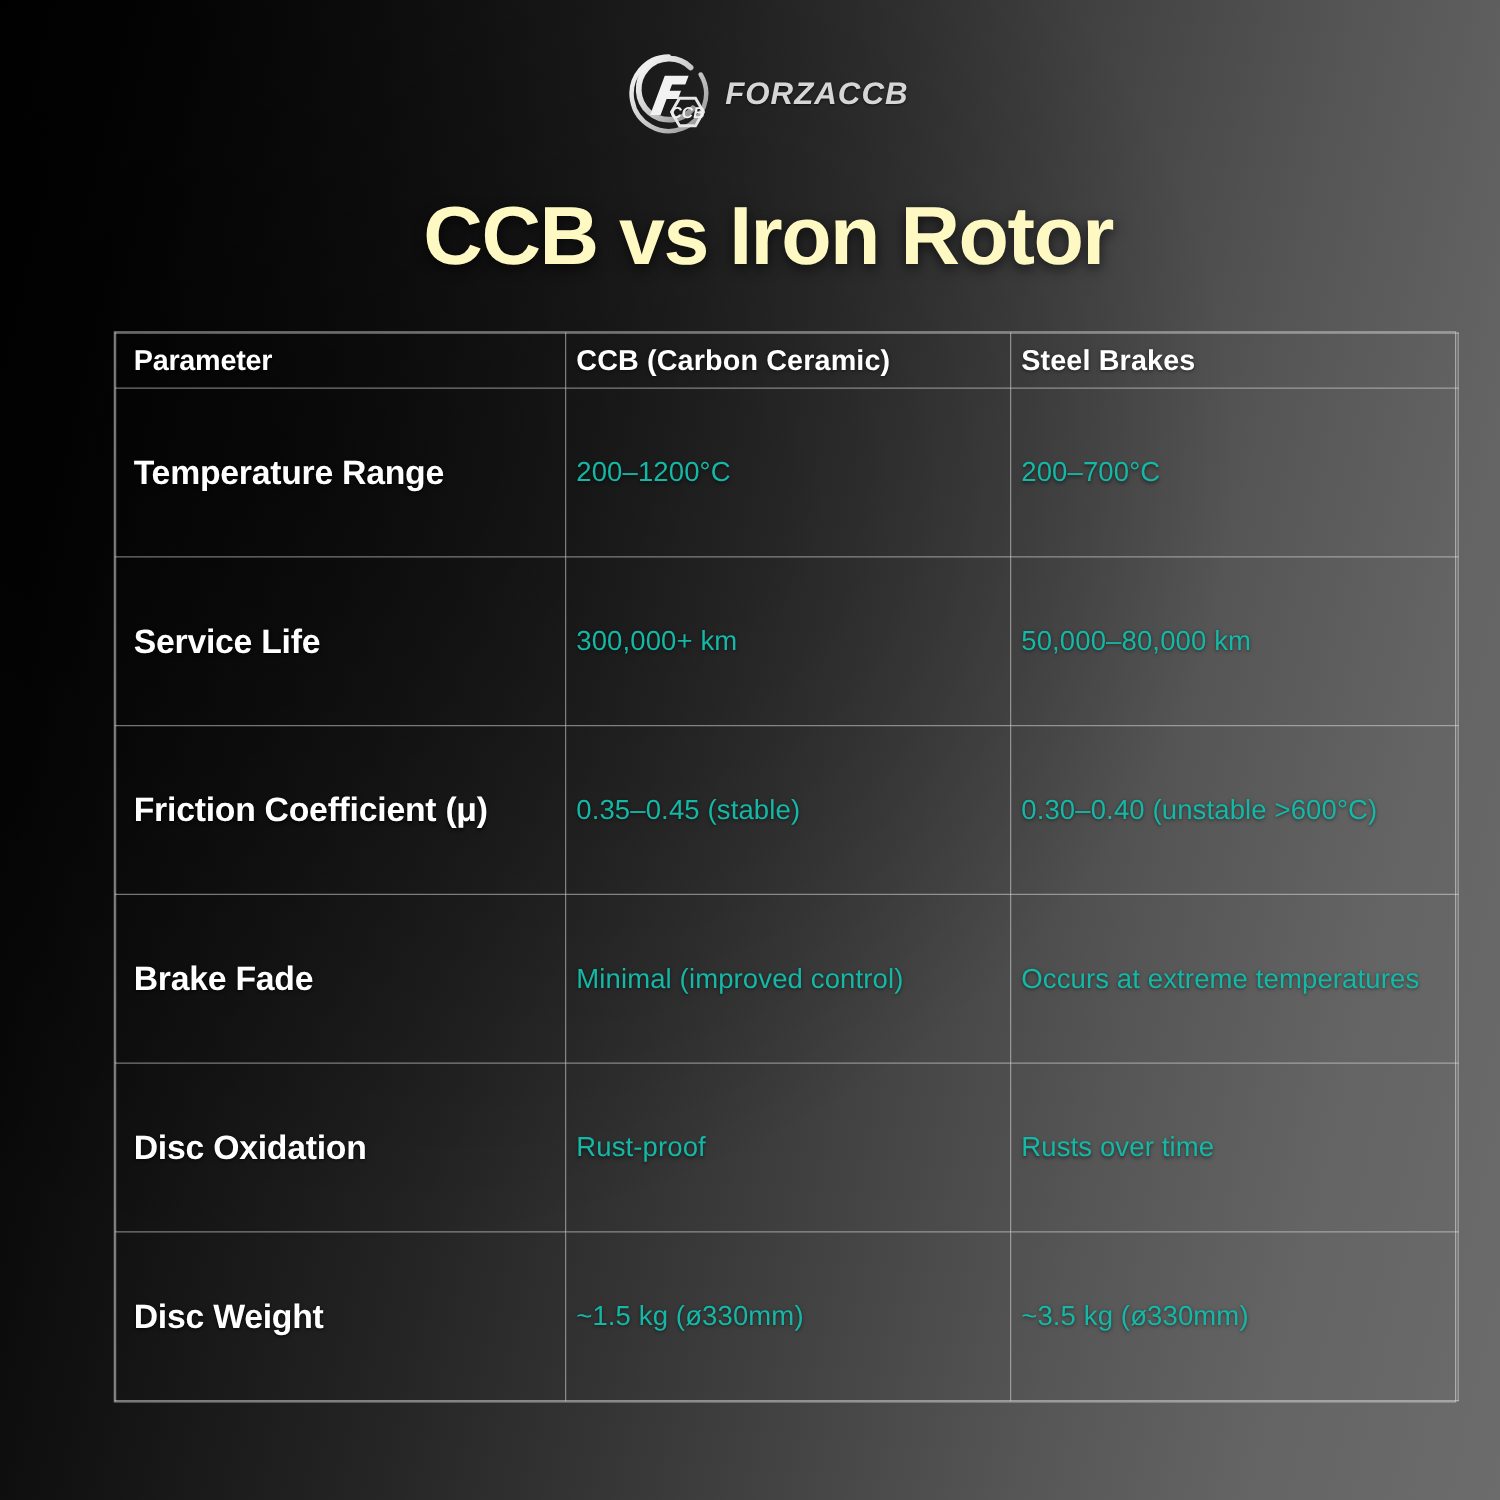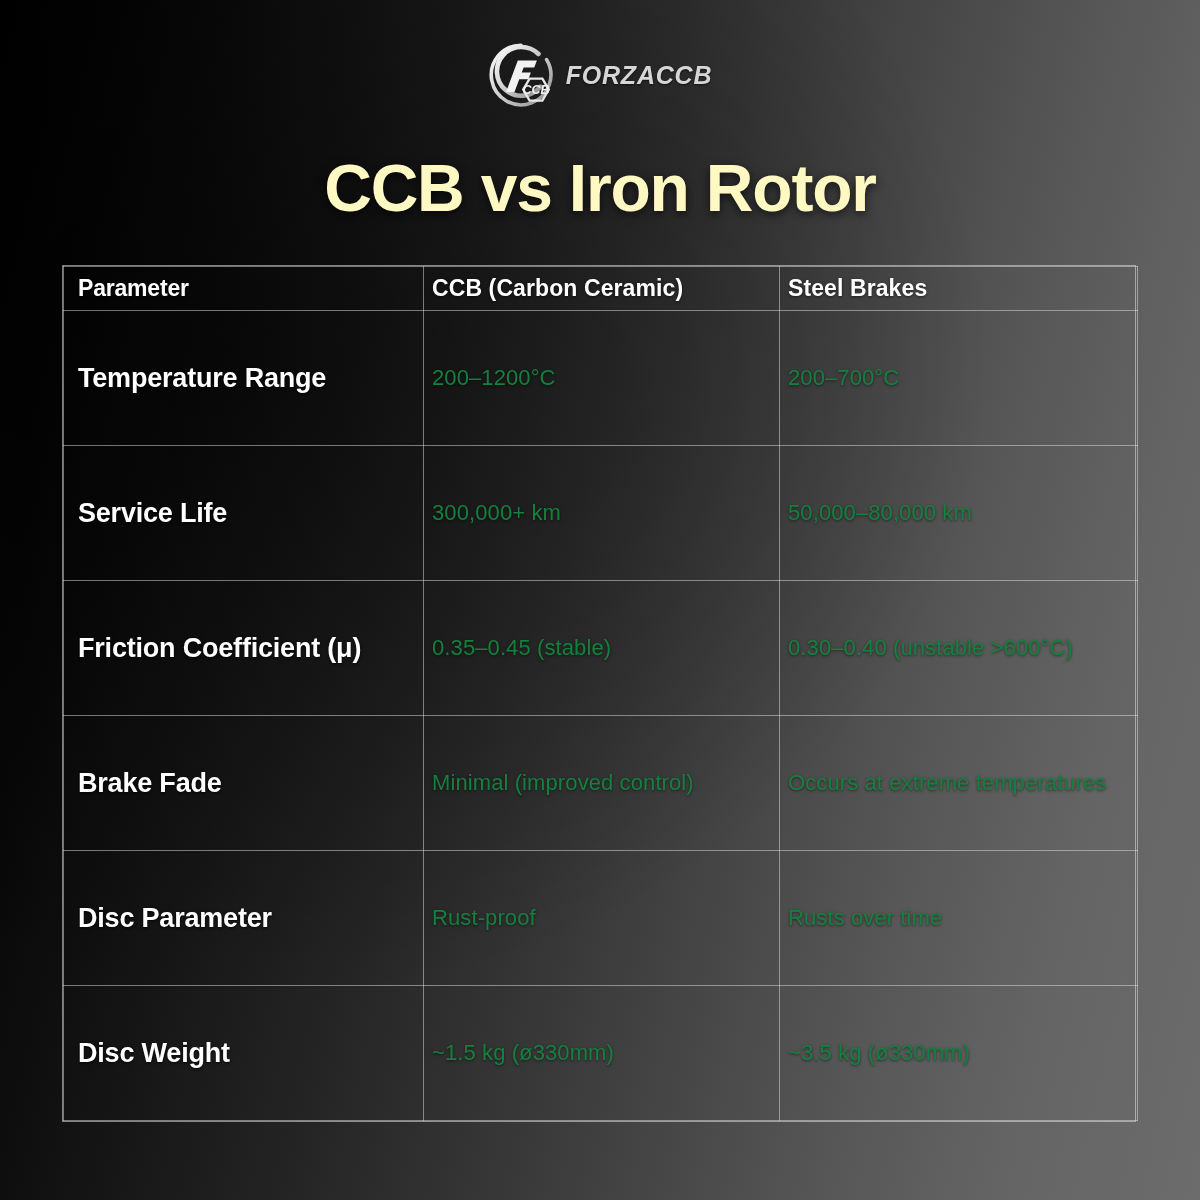--- a/index.html
+++ b/index.html
@@ -28,21 +28,21 @@
         #454545 62%,
         #565656 74%,
         #646464 86%,
         #6c6c6c 100%);
   }
   .bg-vignette {
     position:absolute; inset:0;
     background:radial-gradient(ellipse 95% 80% at 18% 30%, rgba(0,0,0,0.55) 0%, rgba(0,0,0,0) 68%);
   }
 
-  .page { position:absolute; inset:0; }
+  .page { position:absolute; inset:0;margin-left:29px; }
 
   
   .brand {
     position:absolute;
     top:42px; left:0; right:0;
     display:flex; align-items:center; justify-content:center;
     gap:12px;
   }
   .brand-mark { width:66px; height:66px; display:block; }
   .brand-word {
@@ -101,21 +101,21 @@
     font-size:27px;
     font-weight:bold;
     color:#ffffff;
     letter-spacing:-0.2px;
     text-shadow:0 1px 3px rgba(0,0,0,0.8);
     line-height:1.2;
   }
   .cell-val {
     font-size:22px;
     font-weight:normal;
-    color:#15803d;
+    color:#14b8a6;
     letter-spacing:0.1px;
     text-shadow:0 1px 3px rgba(0,0,0,0.55);
     line-height:1.35;
   }
   .head .cell-param, .head .cell-val {
     font-weight:bold;
     color:#ffffff;
     font-size:23px;
   }
 </style>
@@ -186,21 +186,21 @@
           <td class="cell-param">Friction Coefficient (μ)</td>
           <td class="cell-val">0.35–0.45 (stable)</td>
           <td class="cell-val">0.30–0.40 (unstable &gt;600°C)</td>
         </tr>
         <tr>
           <td class="cell-param">Brake Fade</td>
           <td class="cell-val">Minimal (improved control)</td>
           <td class="cell-val">Occurs at extreme temperatures</td>
         </tr>
         <tr>
-          <td class="cell-param">Disc Parameter</td>
+          <td class="cell-param">Disc Oxidation</td>
           <td class="cell-val">Rust-proof</td>
           <td class="cell-val">Rusts over time</td>
         </tr>
         <tr>
           <td class="cell-param">Disc Weight</td>
           <td class="cell-val">~1.5 kg (ø330mm)</td>
           <td class="cell-val">~3.5 kg (ø330mm)</td>
         </tr>
       </tbody>
     </table>

